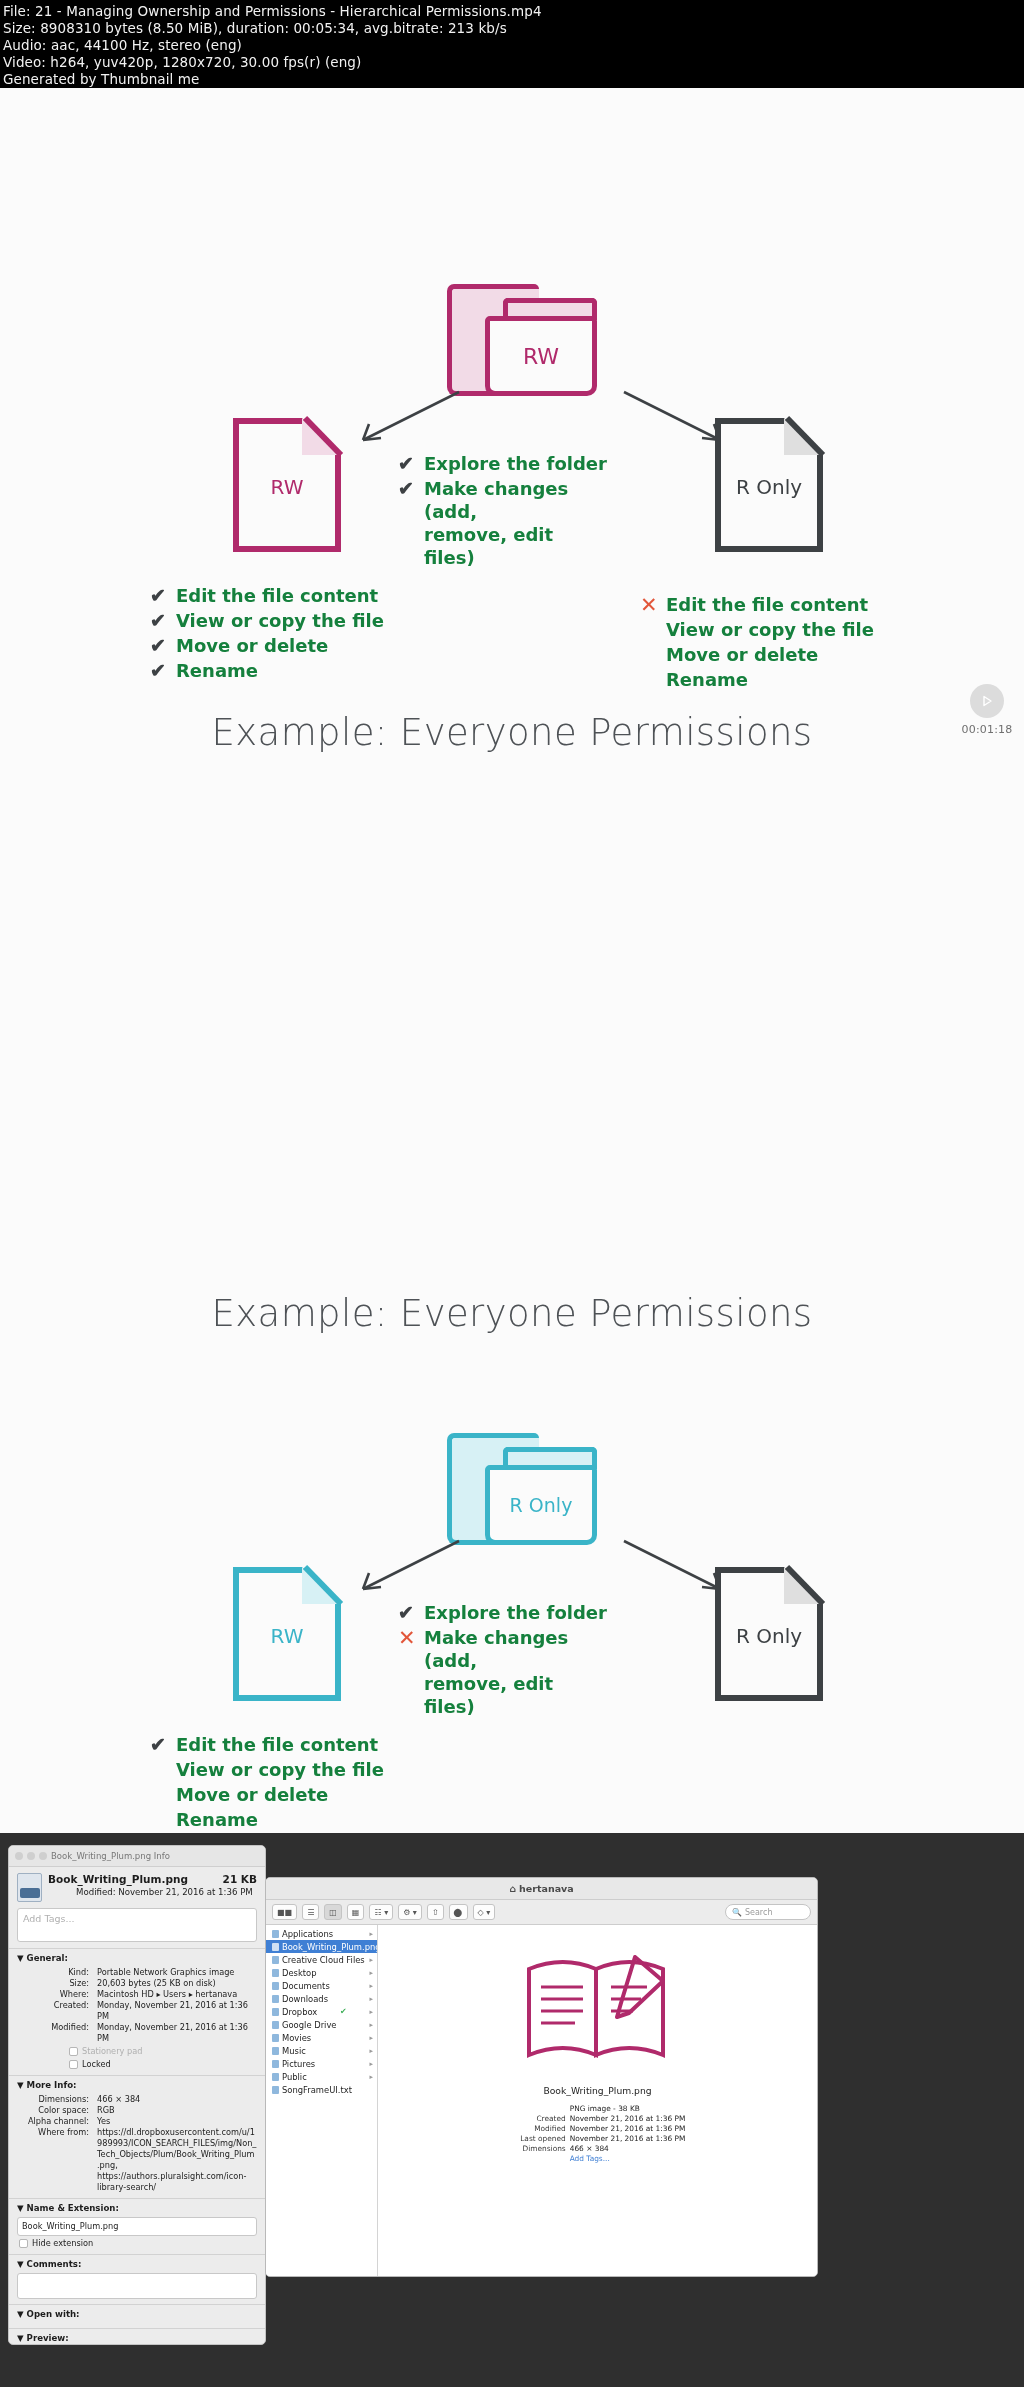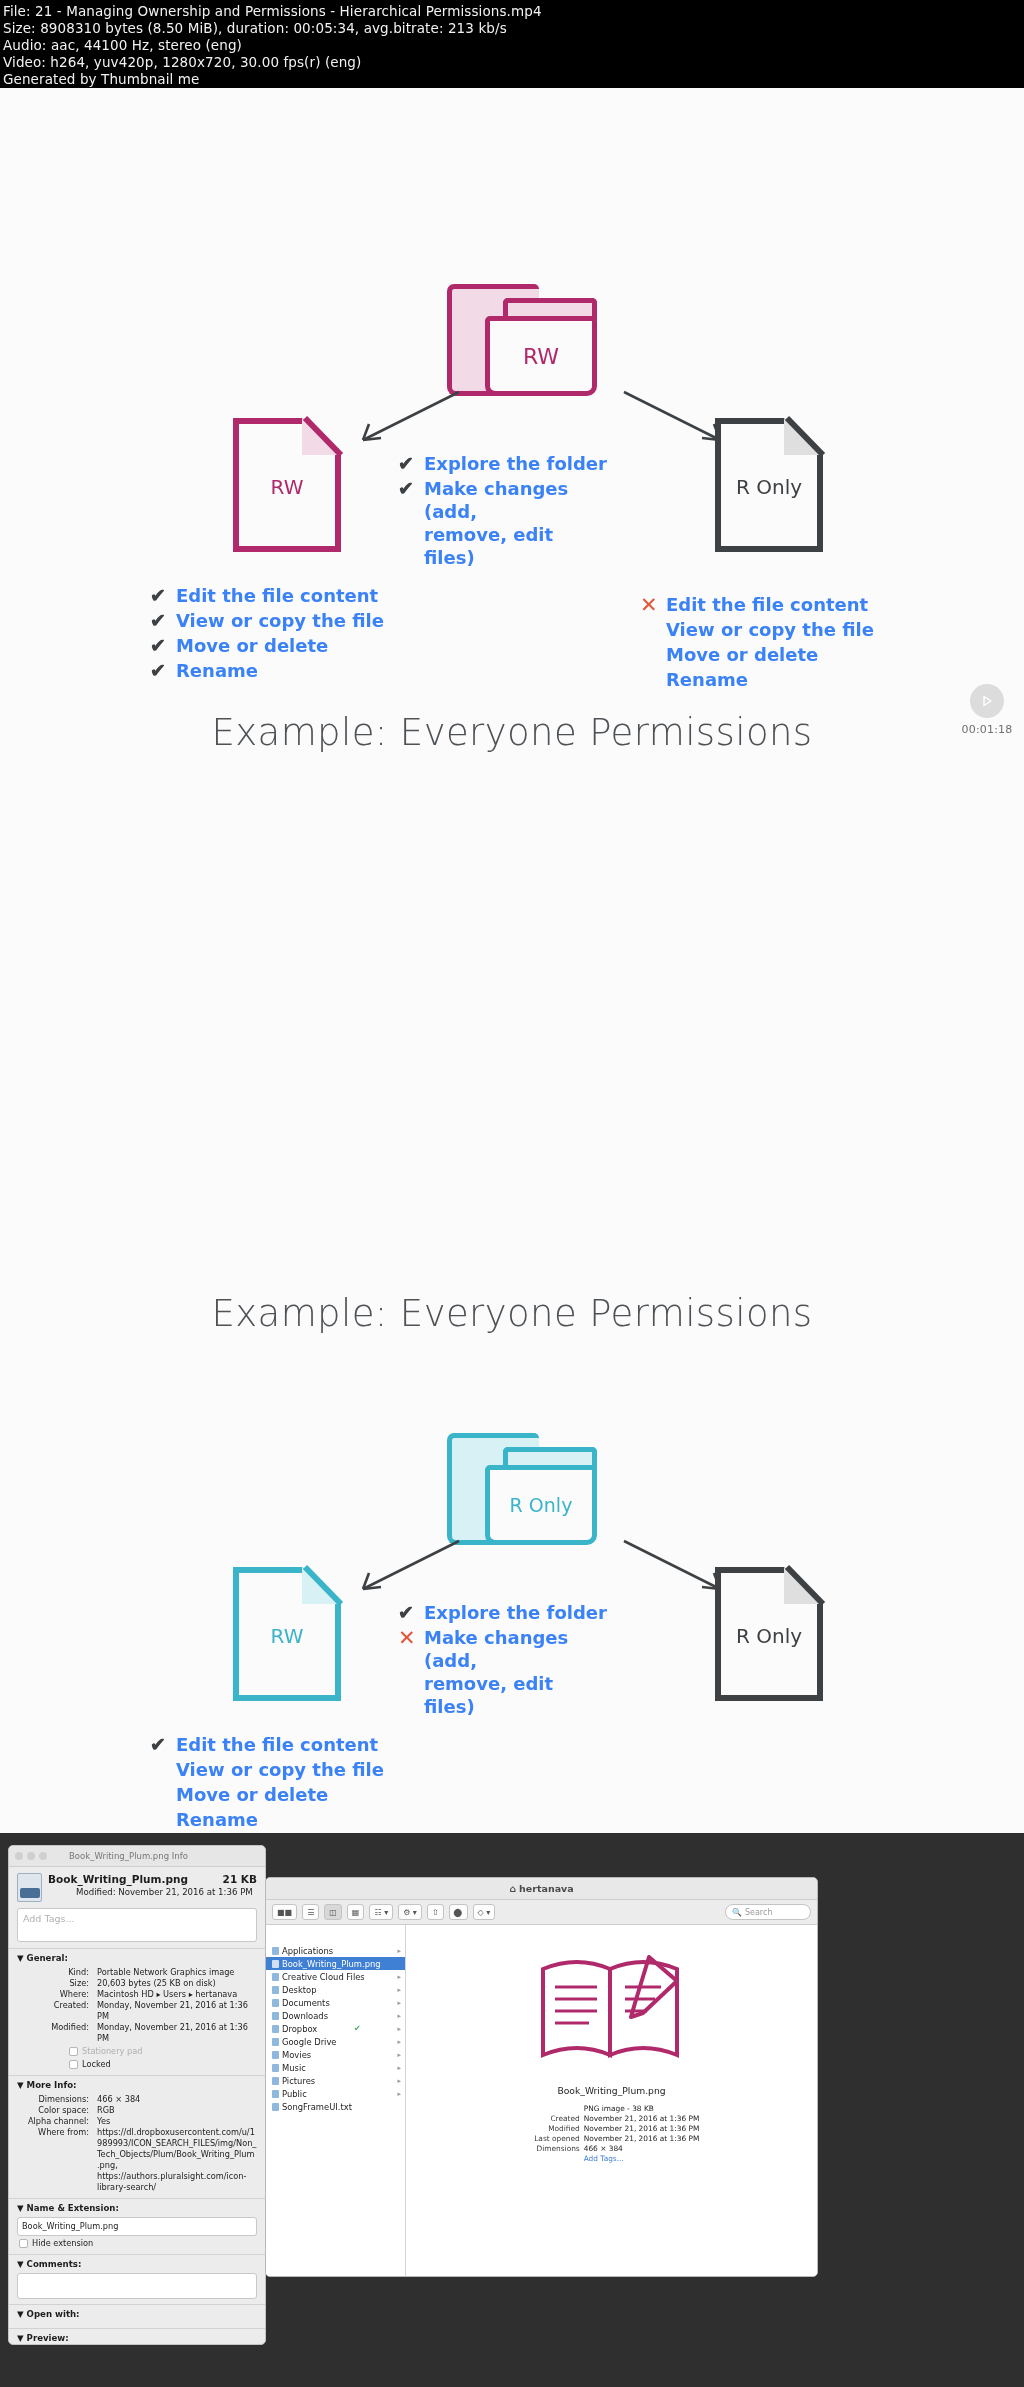--- a/index.html
+++ b/index.html
@@ -98,21 +98,21 @@
   .blist .row { display: flex; align-items: flex-start; margin-bottom: 2px; }
   .blist .mark {
     width: 26px; flex: 0 0 26px; text-align: left;
     font-size: 19px; line-height: 23px; font-weight: bold;
   }
   .blist .mark.ok  { color: #3d4144; }
   .blist .mark.no  { color: #e2563a; font-weight: normal; font-size: 21px; }
   .blist .mark.none{ color: transparent; }
   .blist .txt {
     font-family: "DejaVu Sans", sans-serif;
-    font-size: 18px; line-height: 23px; color: #3b82f6; font-weight: 600;
+    font-size: 18px; line-height: 23px; color: #15803d; font-weight: 600;
     white-space: pre-line;
   }
 
   
   .tstamp { position: absolute; width: 74px; text-align: center; }
   .tstamp .circ {
     width: 34px; height: 34px; border-radius: 50%;
     background: #dcdcdc; margin: 0 auto 5px;
     display: flex; align-items: center; justify-content: center;
   }
@@ -131,21 +131,21 @@
     position: absolute; left: 8px; top: 12px; width: 258px; height: 500px;
     background: #ececec; border: 1px solid #c3c3c3;
     border-radius: 5px; overflow: hidden;
     font-family: "DejaVu Sans", sans-serif; color: #1d1d1d;
   }
   .gi-title {
     height: 21px; background: #e6e6e6; border-bottom: 1px solid #cfcfcf;
     display: flex; align-items: center; padding: 0 6px; gap: 4px;
   }
   .dot { width: 8px; height: 8px; border-radius: 50%; background: #cfcfcf; }
-  .gi-title .tt { font-size: 8.5px; color: #777; margin-left: 18px; }
+  .gi-title .tt { font-size: 8.5px; color: #777; }
   .gi-head { display: flex; align-items: flex-start; padding: 6px 8px 4px; gap: 6px; }
   .gi-thumb {
     width: 25px; height: 29px; background: #dfe6ee;
     border: 1px solid #9fb0c2; border-radius: 2px; flex: 0 0 25px;
     position: relative; overflow: hidden;
   }
   .gi-thumb::after {
     content:""; position:absolute; left:2px; bottom:3px; width:20px; height:10px;
     background:#4a6f96; border-radius:2px;
   }
@@ -197,22 +197,22 @@
   }
   .tbtn.sel { background: #d8d8d8; }
   .fd-search {
     margin-left: auto; width: 86px; height: 16px; background: #fff;
     border: 1px solid #c4c4c4; border-radius: 8px;
     font-size: 8px; color: #9a9a9a;
     display: flex; align-items: center; padding: 0 6px; gap: 3px;
   }
   .fd-body { display: flex; height: 352px; }
   .fd-col {
-    width: 140px; border-right: 1px solid #d4d4d4;
-    background: #fff; font-size: 8.4px; padding-top: 19px; overflow: hidden;
+    width: 112px; border-right: 1px solid #d4d4d4;
+    background: #fff; font-size: 8.4px; padding-top: 2px; overflow: hidden;
   }
   .fd-col .it {
     display: flex; align-items: center; gap: 3px;
     padding: 1.5px 4px 1.5px 6px; white-space: nowrap;
   }
   .fd-col .it.sel { background: #3f7fd4; color: #fff; }
   .fd-col .it .sq { width: 7px; height: 8px; background: #8fb8dd; border-radius: 1px; flex:0 0 7px;}
   .fd-col .it.sel .sq { background: #cfe0f4; }
   .fd-col .it .chev { margin-left: auto; color: #9b9b9b; font-size: 7px; }
   .fd-col .it .badge { margin-left: auto; color: #3dae57; font-size: 8px; }

